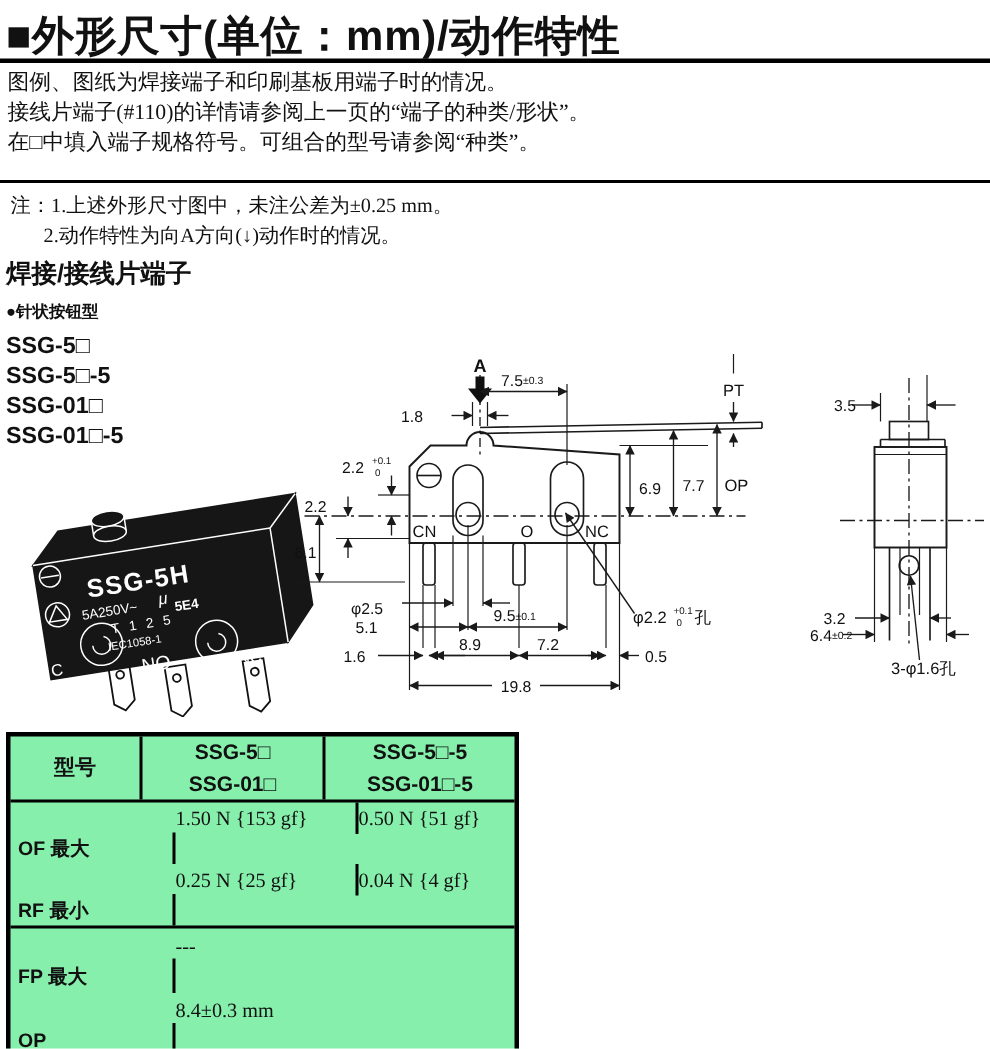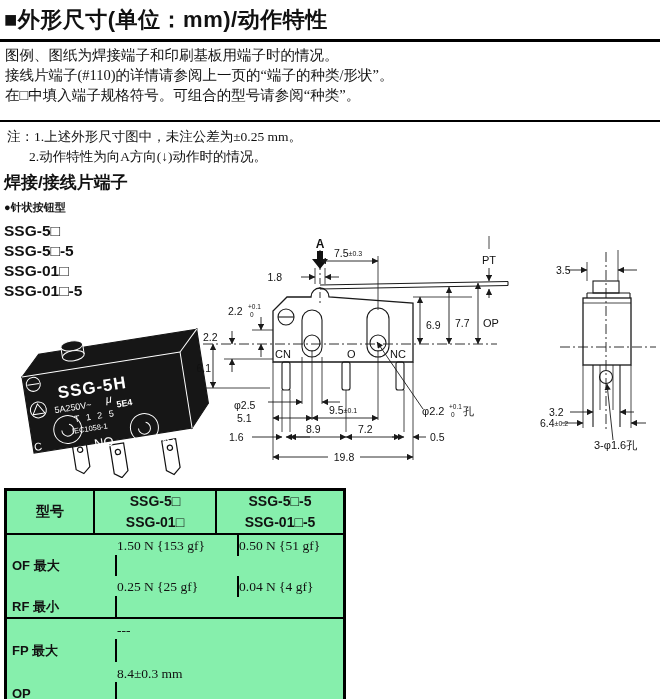--- a/index.html
+++ b/index.html
@@ -2,21 +2,21 @@
 <html><head>
 <meta charset="utf-8">
 <style>
   html,body{margin:0;padding:0;}
   body{
     width:660px;height:699px;position:relative;background:#ffffff;
     font-family:"Liberation Sans",sans-serif;color:#111;overflow:hidden;
   }
   .abs{position:absolute;}
   
-  .doc-title{left:4px;top:5px;font-size:22px;font-weight:bold;letter-spacing:0.5px;
+  .doc-title{left:4px;top:5px;font-size:28px;font-weight:bold;letter-spacing:0.5px;
     font-family:"Liberation Sans",sans-serif;text-align:center;}
   .rule{left:0;width:660px;background:#000;}
   .rule-1{top:39px;height:3px;}
   .rule-2{top:120px;height:2px;}
   .intro{left:5px;top:45px;width:640px;font-family:"Liberation Serif",serif;
     font-size:14.5px;line-height:20px;}
   .note-block{left:7px;top:127px;width:640px;font-family:"Liberation Serif",serif;
     font-size:13.5px;line-height:20px;}
   .note-2{padding-left:22px;}
   .sec-head{left:4px;top:171px;font-size:17px;font-weight:bold;}

